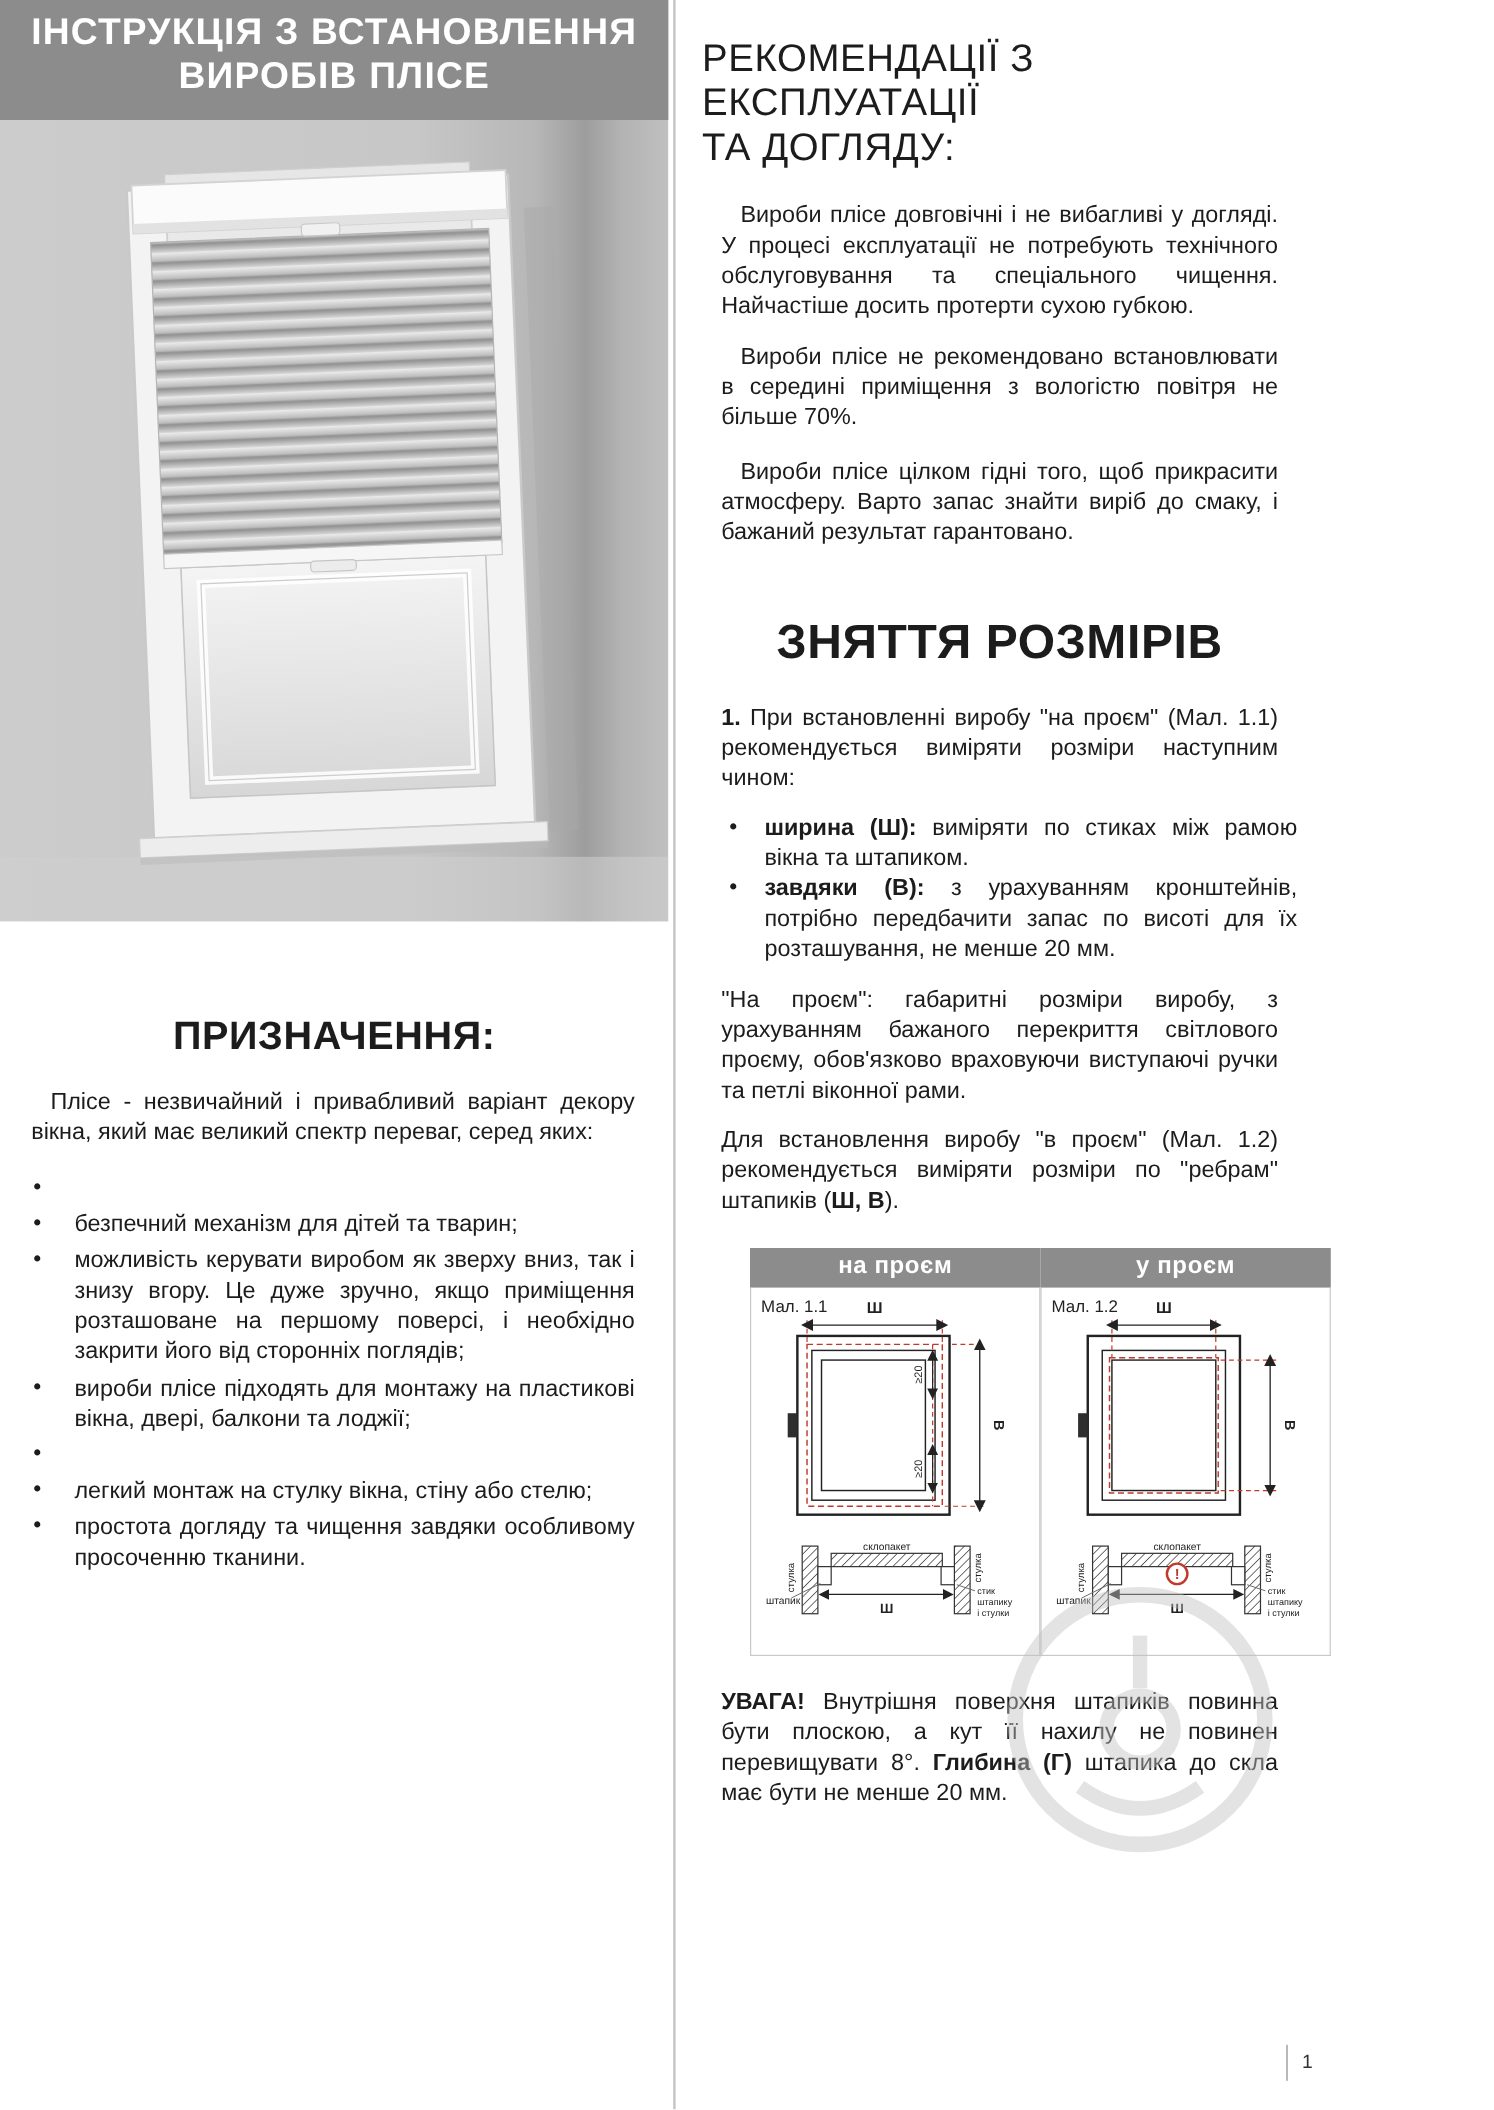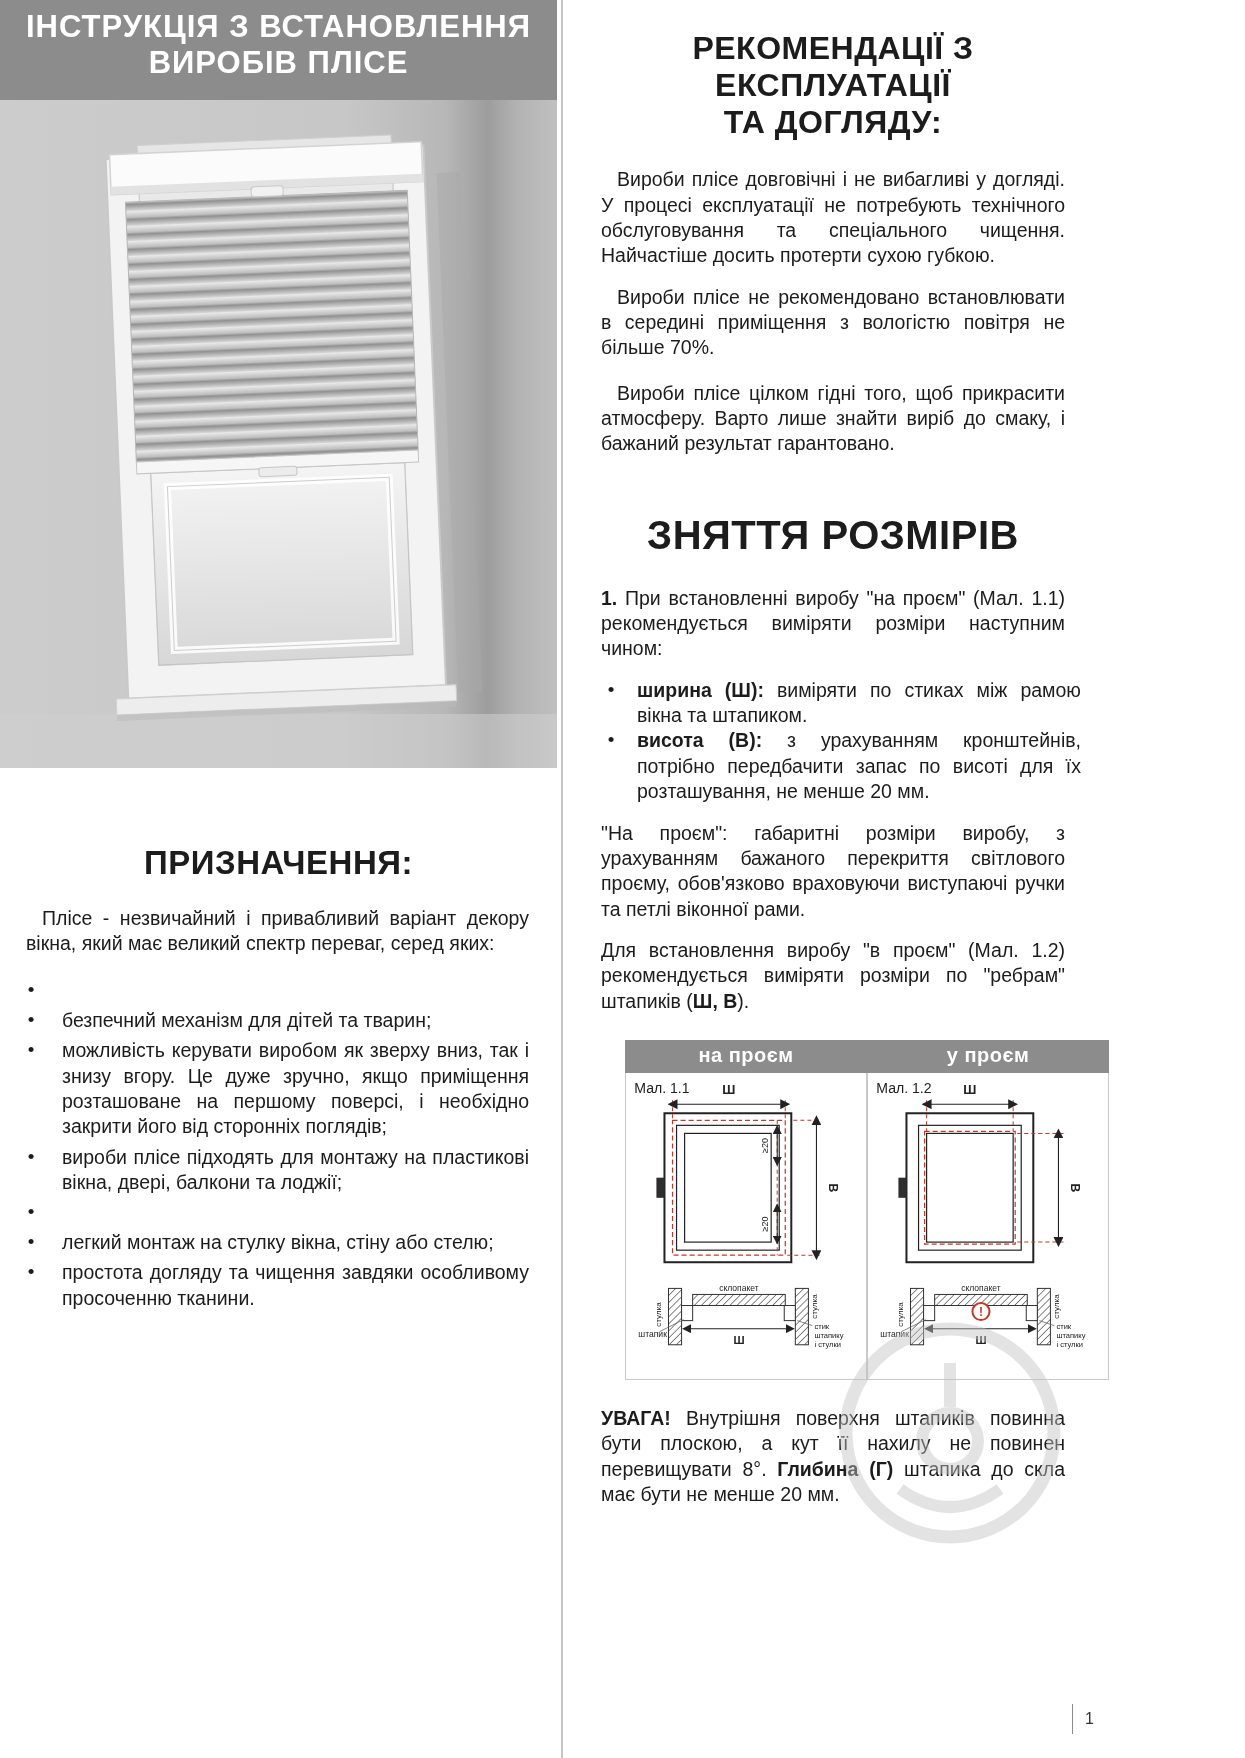--- a/index.html
+++ b/index.html
@@ -32,21 +32,21 @@
   .indent{text-indent:16px;}
   .purpose-intro{margin:0 28px 0 26px;}
 
   ul.bullets{list-style:none;margin:22px 28px 0 0;padding:0;}
   ul.bullets li{display:flex;margin:0 0 5px 0;}
   ul.bullets .dot{flex:0 0 62px;text-align:center;font-size:19px;line-height:1.3;}
   ul.bullets .txt{flex:1;font-size:19.5px;line-height:1.3;text-align:justify;}
 
   
   .care-title{
-    text-align:center;font-size:32px;font-weight:bold;margin:30px 0 26px;
+    text-align:left;font-size:32px;font-weight:normal;margin:30px 0 26px;
     line-height:1.16;letter-spacing:.5px;font-stretch:semi-condensed;
   }
   .measure-title{
     text-align:center;font-size:40px;font-weight:bold;margin:56px 0 28px;
     letter-spacing:.5px;font-stretch:semi-condensed;
   }
   .gap-s{margin-top:9px;}
   .gap-m{margin-top:20px;}
 
   ul.mbullets{list-style:none;margin:4px 0 4px 0;padding:0;}
@@ -184,34 +184,34 @@
 
   <div class="col-right">
 
     <h1 class="care-title">
       <span>РЕКОМЕНДАЦІЇ З ЕКСПЛУАТАЦІЇ</span><br>
       <span>ТА ДОГЛЯДУ:</span>
     </h1>
 
     <p class="body-text indent">Вироби плісе довговічні і не вибагливі у догляді. У процесі експлуатації не потребують технічного обслуговування та спеціального чищення. Найчастіше досить протерти сухою губкою.</p>
     <p class="body-text indent gap-s">Вироби плісе не рекомендовано встановлювати в середині приміщення з вологістю повітря не більше 70%.</p>
-    <p class="body-text indent gap-m">Вироби плісе цілком гідні того, щоб прикрасити атмосферу. Варто лише знайти виріб до смаку, і бажаний результат гарантовано.</p>
+    <p class="body-text indent gap-m">Вироби плісе цілком гідні того, щоб прикрасити атмосферу. Варто запас знайти виріб до смаку, і бажаний результат гарантовано.</p>
 
     <h1 class="measure-title">ЗНЯТТЯ РОЗМІРІВ</h1>
 
     <p class="body-text"><b>1.</b><span> При встановленні виробу "на проєм" (Мал. 1.1) рекомендується виміряти розміри наступним чином:</span></p>
 
     <ul class="mbullets">
       <li>
           <span class="dot">•</span>
           <span class="txt"><b>ширина (Ш):</b><span> виміряти по стиках між рамою вікна та штапиком.</span></span>
         </li>
       <li>
           <span class="dot">•</span>
-          <span class="txt"><b>висота (В):</b><span> з урахуванням кронштейнів, потрібно передбачити запас по висоті для їх розташування, не менше 20 мм.</span></span>
+          <span class="txt"><b>завдяки (В):</b><span> з урахуванням кронштейнів, потрібно передбачити запас по висоті для їх розташування, не менше 20 мм.</span></span>
         </li>
     </ul>
 
     <p class="body-text">"На проєм": габаритні розміри виробу, з урахуванням бажаного перекриття світлового проєму, обов'язково враховуючи виступаючі ручки та петлі віконної рами.</p>
     <p class="body-text"><span>Для встановлення виробу "в проєм" (Мал. 1.2) рекомендується виміряти розміри по "ребрам" штапиків (</span><b>Ш, В</b><span>).</span></p>
 
     <div class="figures">
 
       <figure class="fig" style="margin:0">
         <div class="fig-header">на проєм</div>

